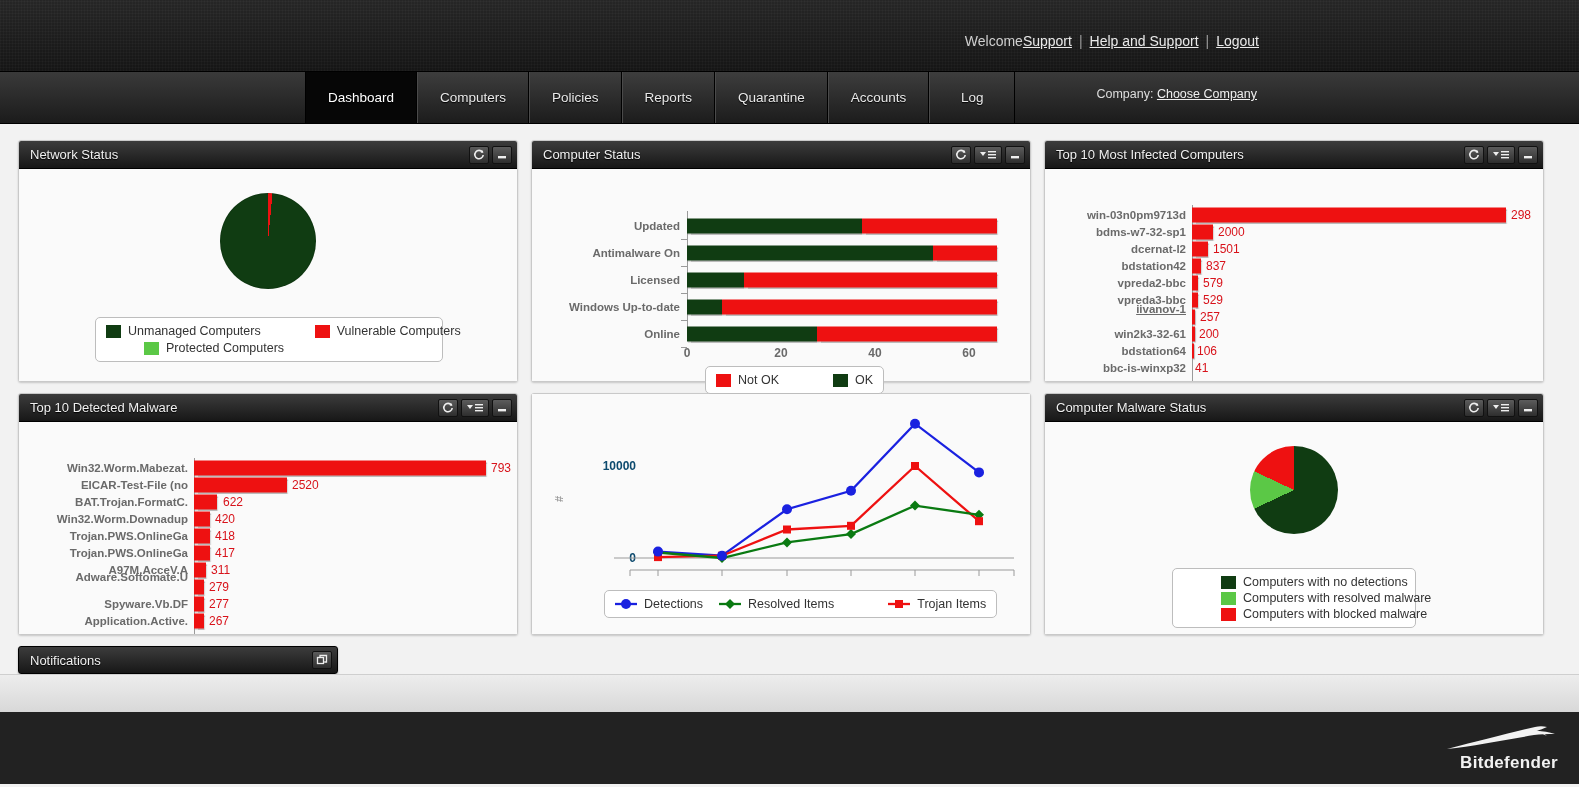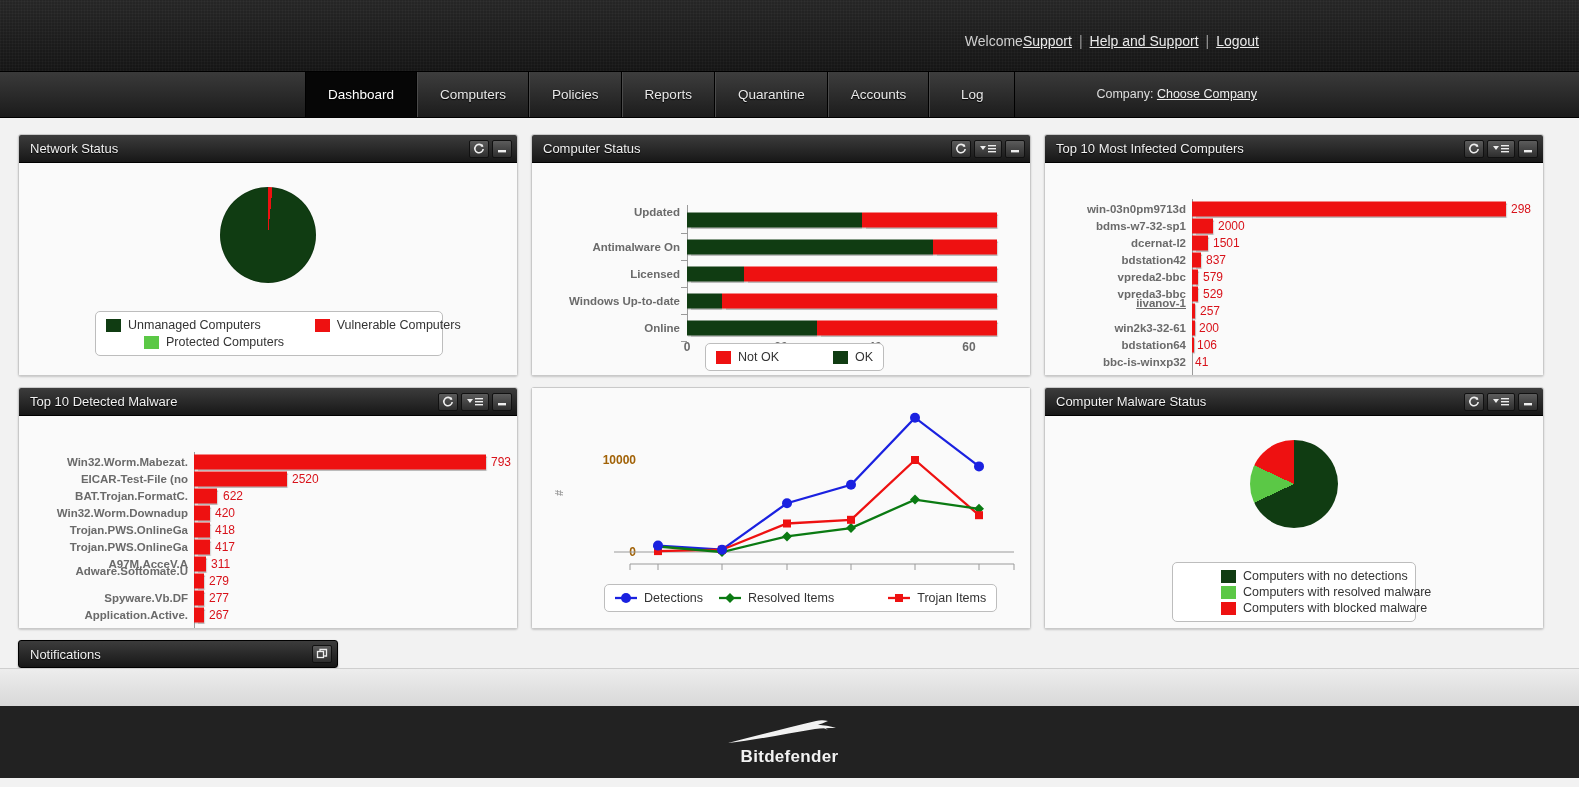--- a/index.html
+++ b/index.html
@@ -35,21 +35,21 @@
 
   .hdr-links {
     position:absolute; right:320px; top:33px;
     color:#cfcfcf; font-size:14px; white-space:nowrap;
   }
   .hdr-links a { color:#eaeaea; text-decoration:underline; }
   .hdr-links .sep { color:#9a9a9a; padding:0 7px; }
 
   
   .navbar {
-    height:46px; background:linear-gradient(#3a3a3a,#1b1b1b);
+    height:52px; background:linear-gradient(#3a3a3a,#1b1b1b);
     border-bottom:1px solid #000; position:relative;
     display:flex; align-items:stretch;
   }
   .nav-spacer { width:305px; }
   .nav-tabs { display:flex; align-items:stretch; }
   .tab {
     display:flex; align-items:center; justify-content:center;
     padding:0 22px; color:#e8e8e8; font-size:13.5px;
     background:linear-gradient(#3d3d3d,#1c1c1c);
     border-right:1px solid #000;
@@ -124,38 +124,38 @@
     position:absolute; font-size:12px; font-weight:bold; color:#6a6a6a;
     transform:translateX(-50%); white-space:nowrap;
   }
   .clip { position:absolute; inset:0; overflow:hidden; }
 
   
   .ylab-rot {
     position:absolute; font-size:11px; color:#9a9a9a; font-weight:bold;
     transform:rotate(-90deg);
   }
-  .ytick { position:absolute; font-size:12px; font-weight:bold; color:#a16207;
+  .ytick { position:absolute; font-size:12px; font-weight:bold; color:#0c4a6e;
            transform:translateY(-50%); text-align:right; }
 
   
   .notif {
     width:320px; height:28px; margin:0 0 0 0;
     background:linear-gradient(#3c3c3c,#171717);
     border:1px solid #000; border-radius:3px;
     display:flex; align-items:center; padding:0 5px 0 11px;
     box-shadow:0 1px 2px rgba(0,0,0,.3);
   }
   .notif-title { color:#f0f0f0; font-size:13px; flex:1; text-shadow:0 1px 1px #000; }
 
   
   .footer-sep { height:38px; background:linear-gradient(#ededed,#d8d8d8); border-top:1px solid #cfcfcf; }
   .footer {
     height:72px; background:#222; display:flex;
-    align-items:center; justify-content:center; flex-direction:column; gap:2px;
+    align-items:flex-end; justify-content:center; flex-direction:column; gap:2px;
   }
   .bd-logo { display:flex; flex-direction:column; align-items:center; }
   .bd-name { color:#f2f2f2; font-size:17px; font-weight:bold; letter-spacing:.3px; }
 </style>
 </head>
 <body>
 
 <div class="topbar">
   <div class="hdr-links">
     <span>Welcome</span><a href="#">Support</a><span class="sep">|</span><a href="#">Help and Support</a><span class="sep">|</span><a href="#">Logout</a>
@@ -250,21 +250,21 @@
                 <rect x="2" y="7" width="8" height="2.4" fill="#eee"></rect>
               </svg>
           </div>
         </div>
       </div>
       <div class="panel-body">
         <div class="chart">
 
           <div class="axis-v" style="left:155px; top:42px; height:130px;"></div>
 
-          <div class="cat-label" style="top:49px; right:calc(100% - 148px);">Updated</div>
+          <div class="cat-label" style="top:57px; right:calc(100% - 148px);">Updated</div>
           <div class="bar-track" style="left:155px; top:57px; width:310px;">
             <div class="bar-seg" style="width:174.9px; background:#103c12;"></div>
             <div class="bar-seg" style="width:135.1px; background:#ee1111;"></div>
           </div>
           <div class="tickmark" style="left:149px; top:70px;"></div>
 
           <div class="cat-label" style="top:84px; right:calc(100% - 148px);">Antimalware On</div>
           <div class="bar-track" style="left:155px; top:84px; width:310px;">
             <div class="bar-seg" style="width:245.8px; background:#103c12;"></div>
             <div class="bar-seg" style="width:64.2px; background:#ee1111;"></div>
@@ -291,21 +291,21 @@
             <div class="bar-seg" style="width:180px; background:#ee1111;"></div>
           </div>
           <div class="tickmark" style="left:149px; top:178px;"></div>
 
           <div class="xlabel" style="left:155px; top:177px;">0</div>
           <div class="xlabel" style="left:249px; top:177px;">20</div>
           <div class="xlabel" style="left:343px; top:177px;text-align:right;">40</div>
           <div class="xlabel" style="left:437px; top:177px;">60</div>
         </div>
 
-        <div class="legend" style="position:absolute; left:173px; top:180px;">
+        <div class="legend" style="position:absolute; left:173px; top:197px;">
           <div class="legend-row">
             <div class="legend-item">
               <span class="sw" style="background:#ee1111"></span>
               <span class="legend-label">Not OK</span>
             </div>
             <div class="legend-item">
               <span class="sw" style="background:#103c12"></span>
               <span class="legend-label">OK</span>
             </div>
           </div>

